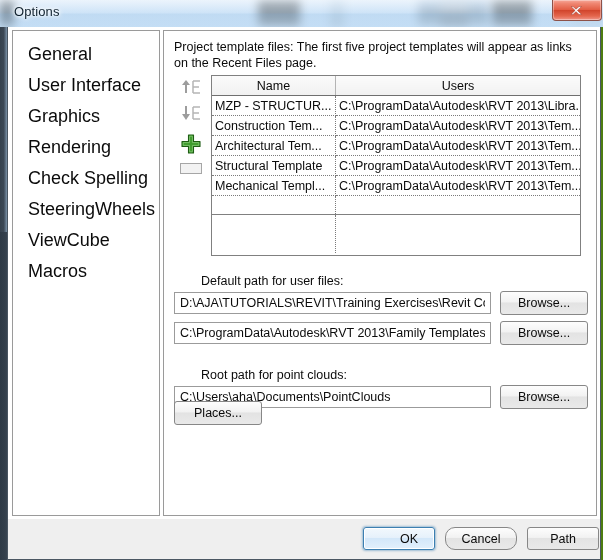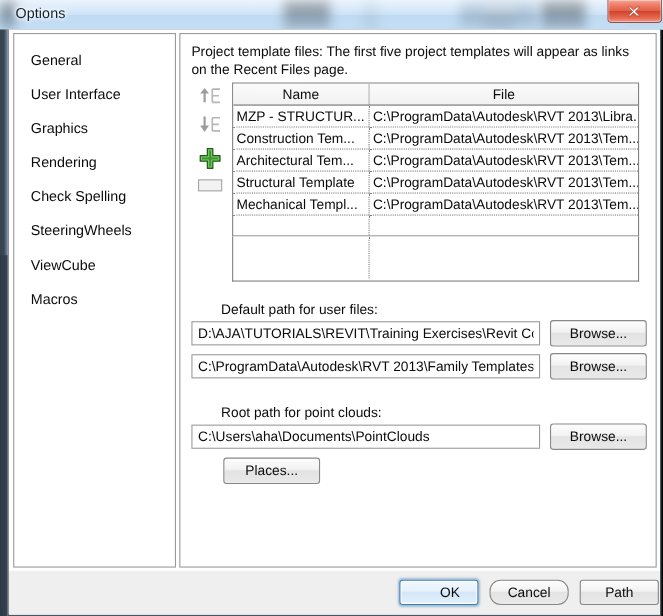--- a/index.html
+++ b/index.html
@@ -11,21 +11,21 @@
     font-family: "Liberation Sans", sans-serif;
     background: #ffffff;
   }
 
   
   #window {
     position: relative;
     width: 603px;
     height: 560px;
     box-sizing: border-box;
-    background: #000000;
+    background: #4d7c0f;
   }
 
   
   #titlebar {
     position: absolute;
     left: 0; top: 0;
     width: 603px;
     height: 27px;
     overflow: hidden;
     background: linear-gradient(to bottom, #d4e6f8 0%, #c3dcf4 45%, #bcd8f2 100%);
@@ -124,21 +124,21 @@
     width: 148px; height: 486px;
     box-sizing: border-box;
     background: #ffffff;
     border: 1px solid #9a9a9a;
     overflow: hidden;
   }
   .sidebar-item {
     height: 31px;
     line-height: 31px;
     padding-left: 15px;
-    font-size: 13px;
+    font-size: 18px;
     color: #0b0b0b;
     white-space: nowrap;
     cursor: default;
   }
   .sidebar-item.first { margin-top: 8px; }
   .sidebar-item.selected {
     background: #3399ff;
     color: #ffffff;
   }
 
@@ -267,22 +267,22 @@
     border: 1px solid #878787;
     border-radius: 3px;
     cursor: default;
   }
   .browse-btn {
     width: 88px; height: 24px;
     margin-left: 9px;
   }
   #places-button {
     position: absolute;
-    left: 10px; top: 385px;
-    width: 88px; height: 24px; margin-left: 29px;
+    left: 10px; top: 370px;
+    width: 88px; height: 24px;
   }
 
   
   #bottom-bar {
     position: absolute;
     left: 0; top: 492px;
     width: 592px; height: 39px;
     background: #efefef;
   }
   .bottom-btn {
@@ -366,21 +366,21 @@
             </svg>
           </div>
           <div id="tb-minus"></div>
         </div>
 
         <div id="table-wrap">
           <table class="files">
             <thead>
               <tr>
                 <th class="col-name">Name</th>
-                <th>File</th>
+                <th>Users</th>
               </tr>
             </thead>
             <tbody>
               <tr>
                 <td class="col-name">MZP - STRUCTUR...</td>
                 <td>C:\ProgramData\Autodesk\RVT 2013\Libra...</td>
               </tr>
               <tr>
                 <td class="col-name">Construction Tem...</td>
                 <td>C:\ProgramData\Autodesk\RVT 2013\Tem...</td>

